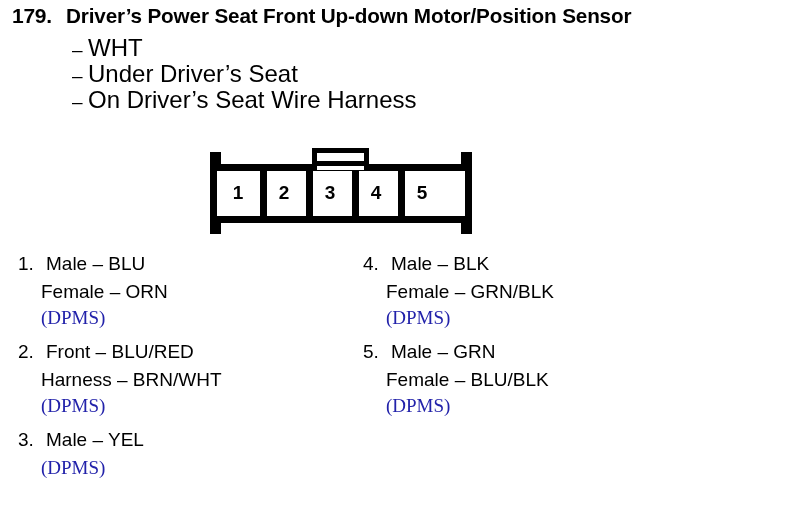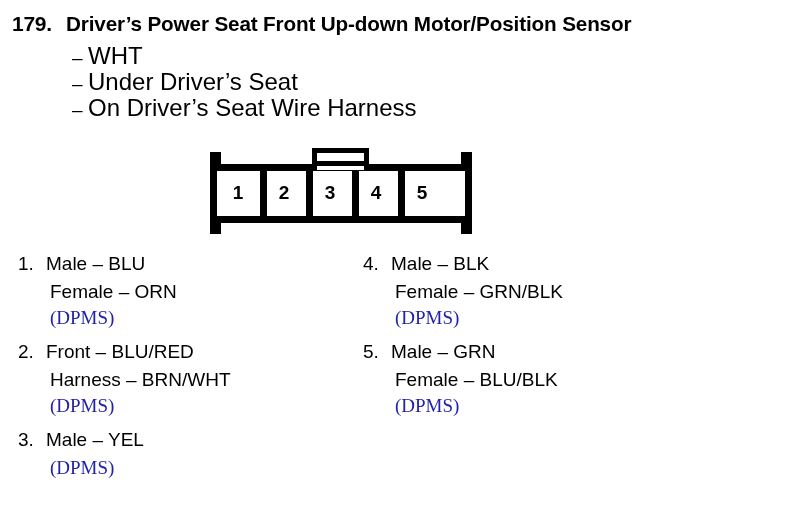--- a/index.html
+++ b/index.html
@@ -12,21 +12,21 @@
     height: 510px;
     position: relative;
     font-family: "Liberation Sans", sans-serif;
     color: #000000;
     overflow: hidden;
   }
 
   
   .header {
     position: absolute;
-    top: 12px;
+    top: 4px;
     left: 0;
     width: 806px;
   }
   .title-row {
     display: flex;
     align-items: baseline;
     padding-left: 12px;
   }
   .title-number {
     font-size: 21px;
@@ -159,21 +159,21 @@
     flex: 0 0 28px;
     font-size: 19px;
     white-space: nowrap;
   }
   .entry-male {
     font-size: 19px;
     white-space: nowrap;
   }
   .entry-female,
   .entry-note {
-    margin-left: 32px;
+    margin-left: 23px;
     font-size: 19px;
     height: 26px;
     line-height: 26px;
     white-space: nowrap;
   }
   .entry-note {
     color: #2222aa;
     font-family: Liberation Serif, serif;
   }
 </style>

